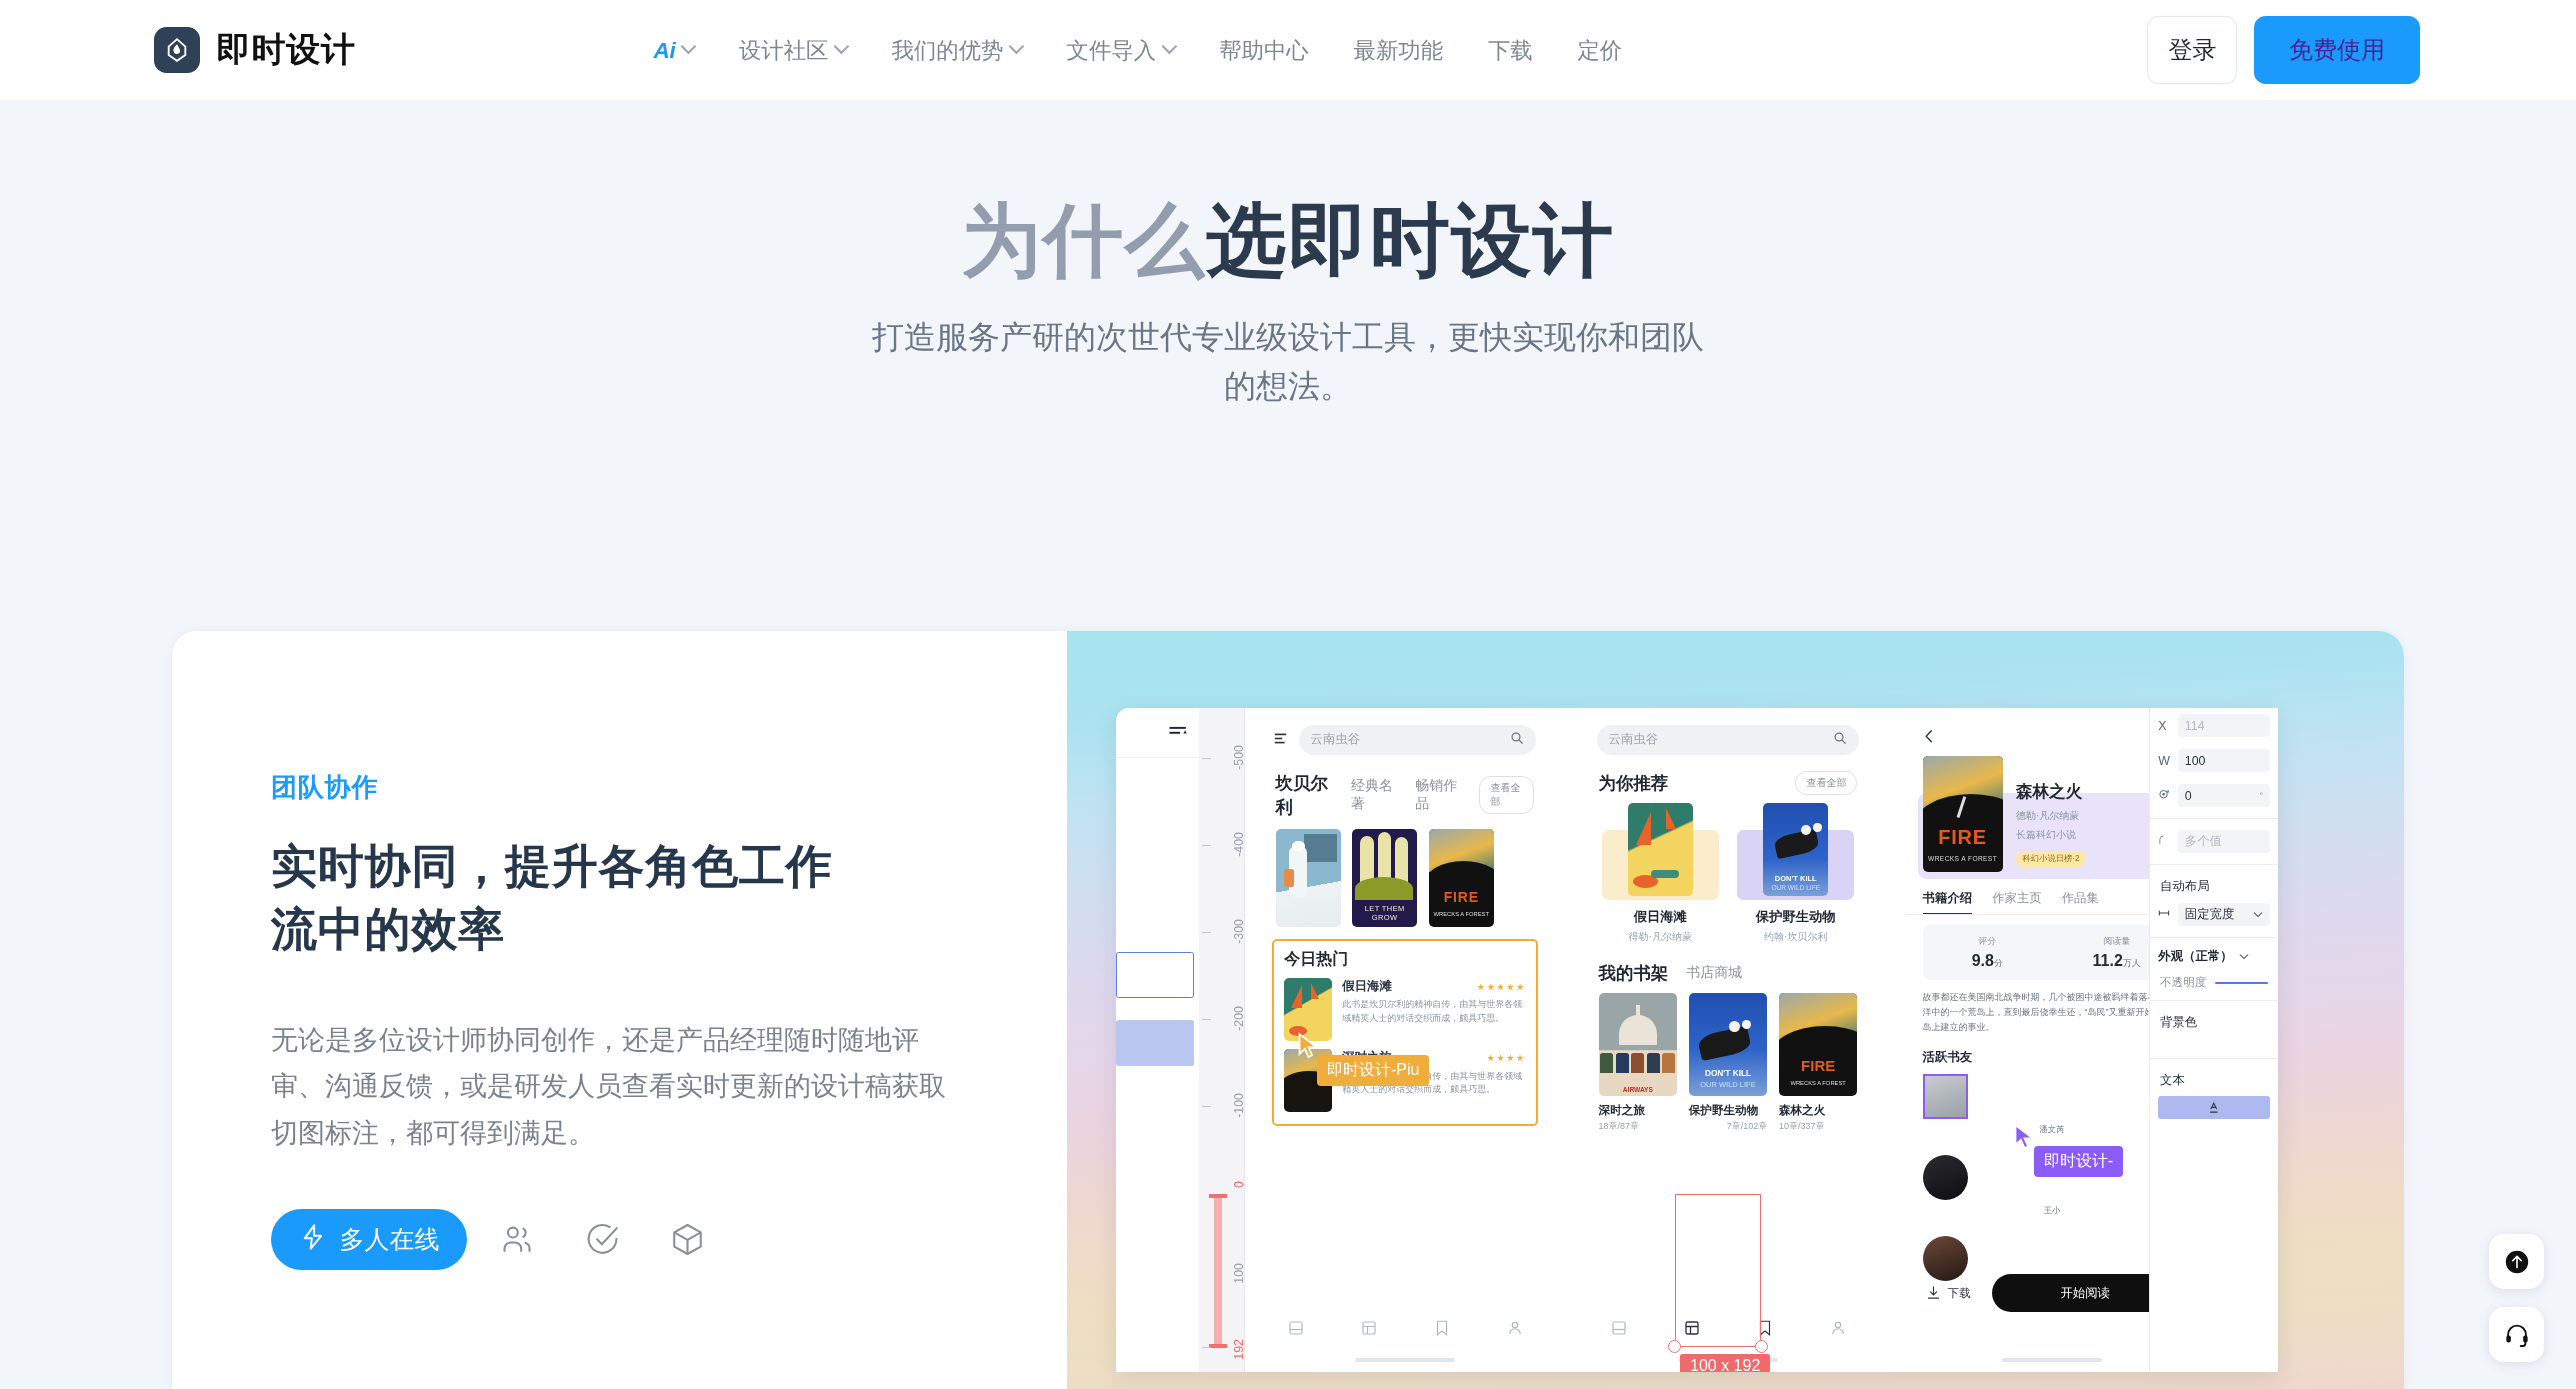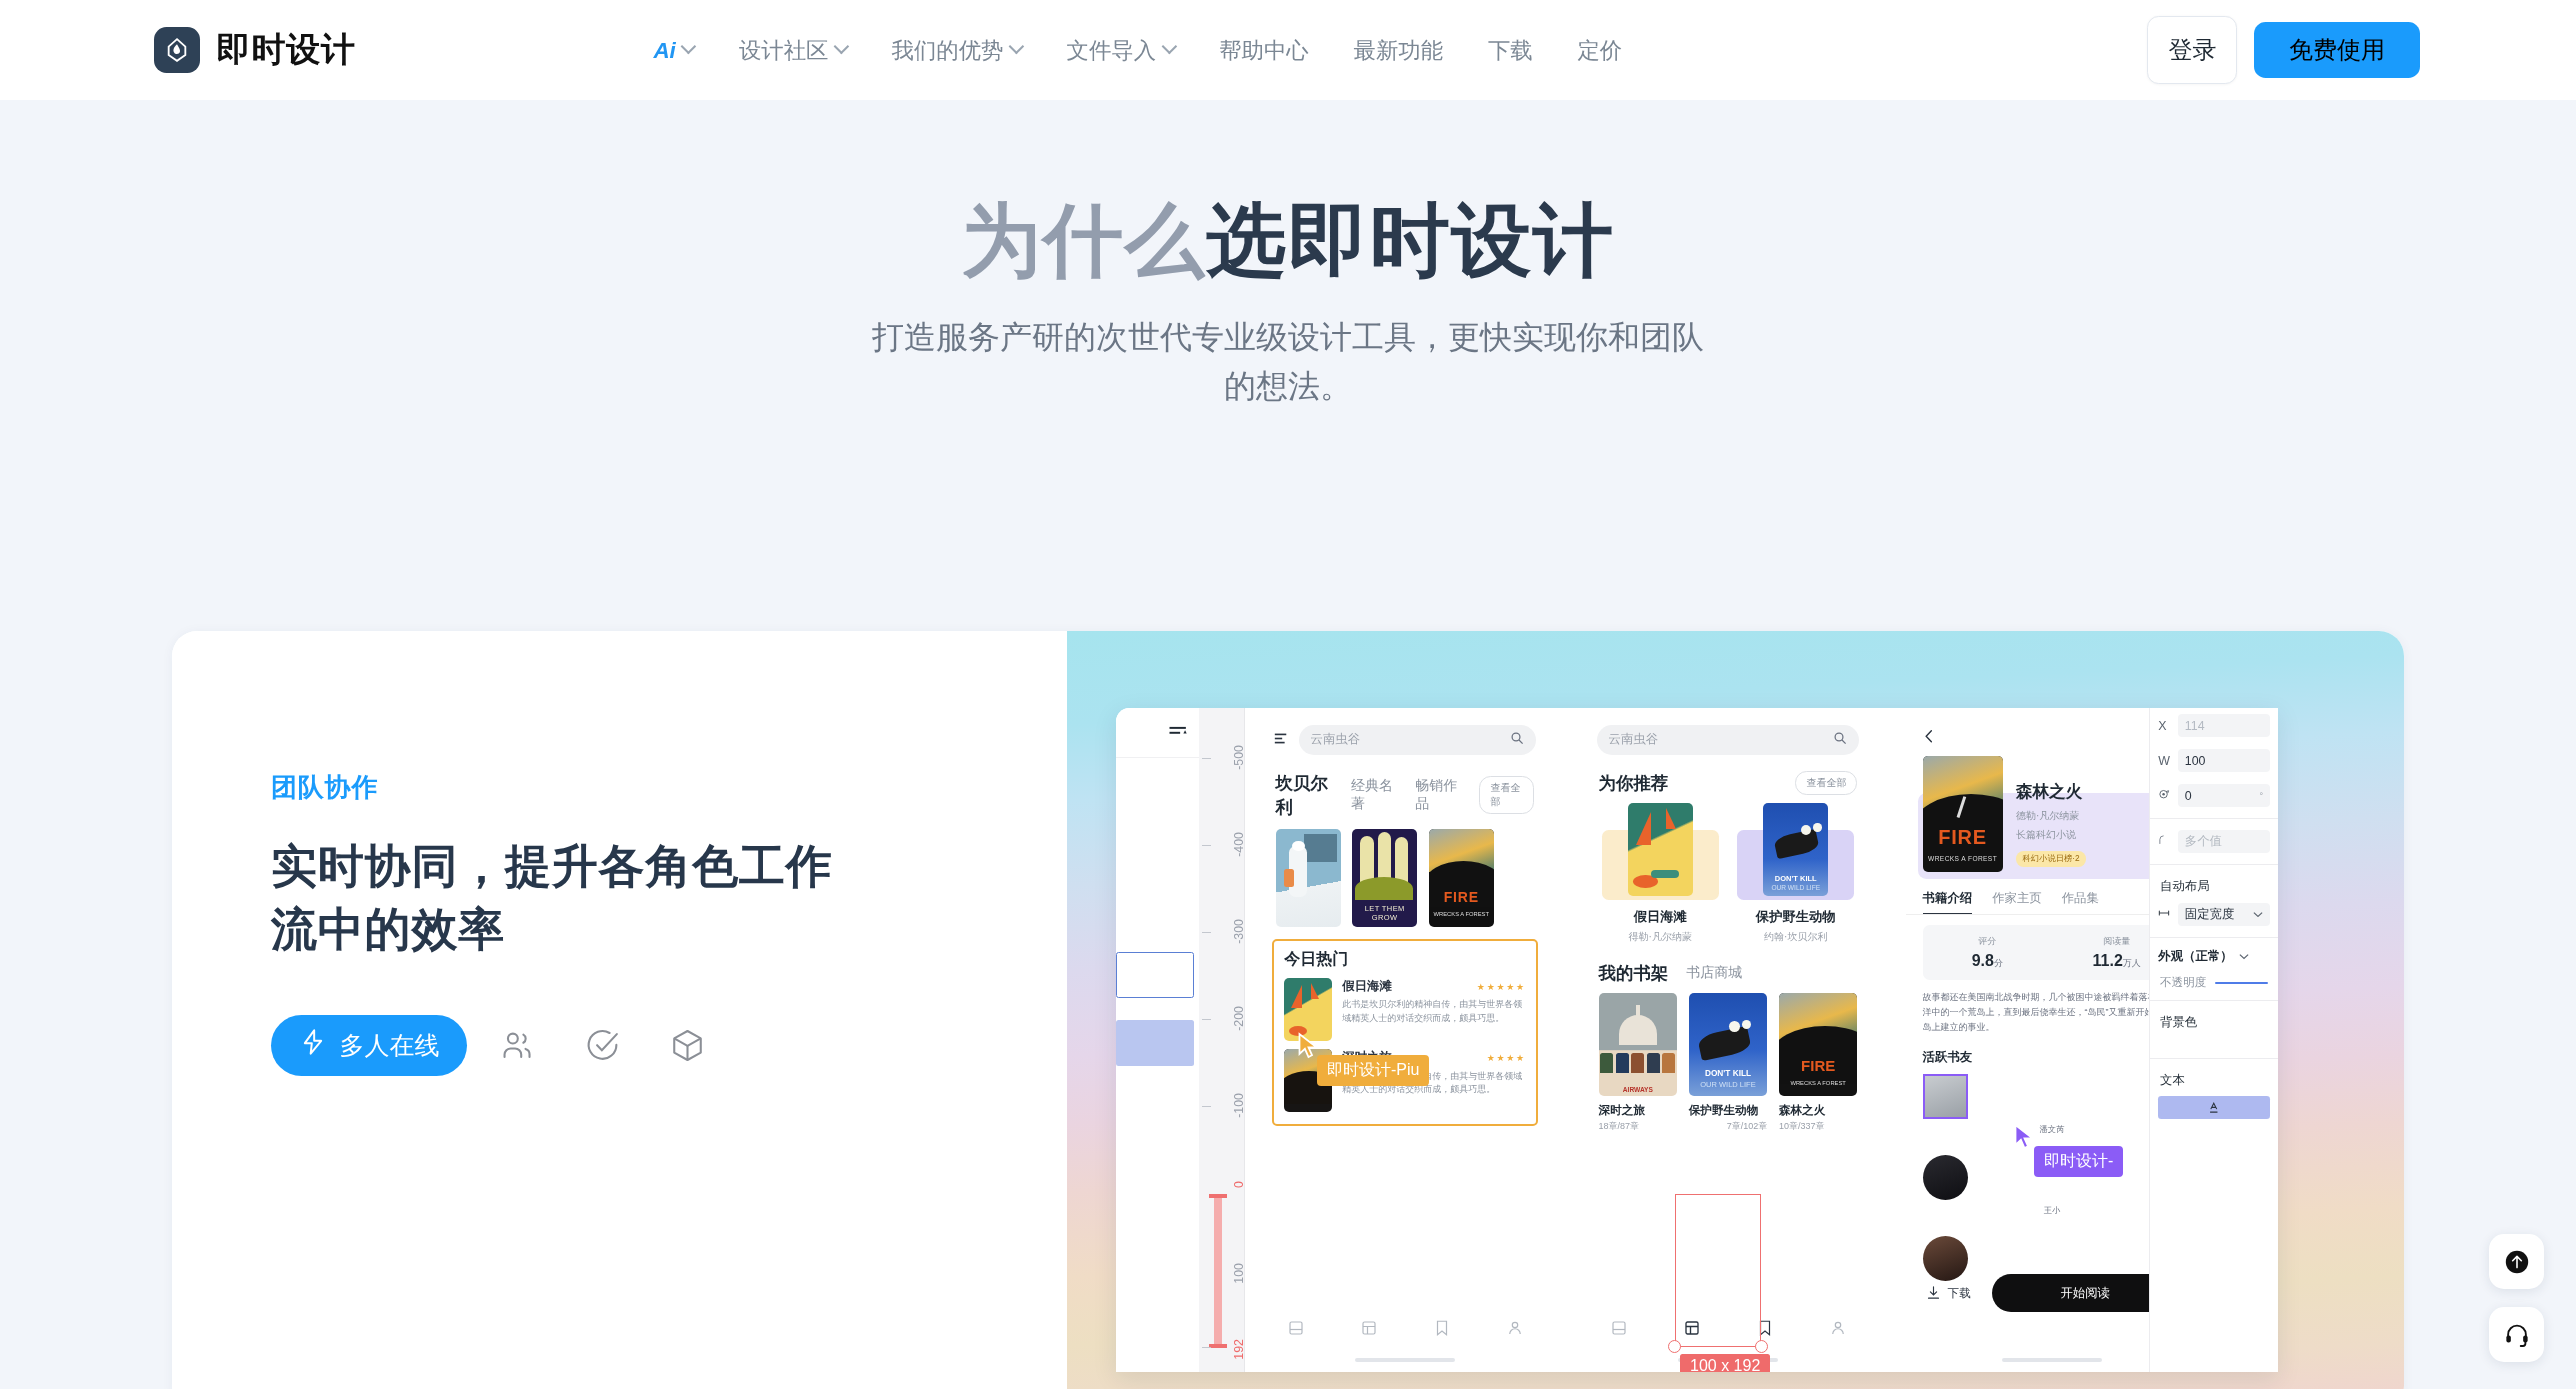--- a/index.html
+++ b/index.html
@@ -56,22 +56,22 @@
     display: flex; align-items: center; gap: 16.6px;
   }
   .btn-login {
     width: 90px; height: 68px; border-radius: 11.6px;
     background: #ffffff; border: 0.8px solid #e3e8ef;
     font-size: 24px; color: #1f2933; cursor: pointer;
     display: flex; align-items: center; justify-content: center;
     box-shadow: 0 0.8px 2.5px rgba(0,0,0,0.04);
   }
   .btn-free {
-    width: 166px; height: 56px; border-radius: 11.6px;
-    background: #1a9bfc; color: #000000; border: none;
+    width: 166px; height: 68px; border-radius: 11.6px;
+    background: #1a9bfc; color: #4c1d95; border: none;
     font-size: 24px; cursor: pointer;
     display: flex; align-items: center; justify-content: center;
   }
 
   
   .hero { position: absolute; top: 100px; left: 0; width: 2576px; }
   .hero-title {
     margin-top: 91px; text-align: center;
     font-size: 80px; font-weight: bold; letter-spacing: 1.7px;
     line-height: 1.25;
@@ -308,20 +308,21 @@
     <span class="muted">为什么</span><span class="dark">选即时设计</span>
   </h1>
   <p class="hero-sub">打造服务产研的次世代专业级设计工具，更快实现你和团队的想法。</p>
 </div>
 
 <div class="feature-card">
 
   <div class="feature-left">
     <div class="eyebrow">团队协作</div>
     <h2 class="feature-h2">实时协同，提升各角色工作流中的效率</h2>
+    <p class="feature-p">无论是多位设计师协同创作，还是产品经理随时随地评审、沟通反馈，或是研发人员查看实时更新的设计稿获取切图标注，都可得到满足。</p>
 
     <div class="feature-actions">
       <button class="pill-btn">
         <span>
           <svg width="28" height="28" viewBox="0 0 24 24" fill="none" stroke="#fff" stroke-width="1.7" stroke-linejoin="round">
             <path d="M13 2 L5 13 h6 l-1 9 L19 11 h-6 z"></path>
           </svg>
         </span>
         <span>多人在线</span>
       </button>

